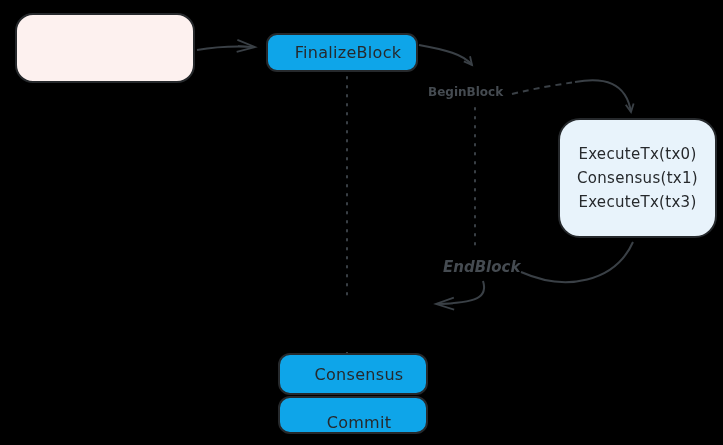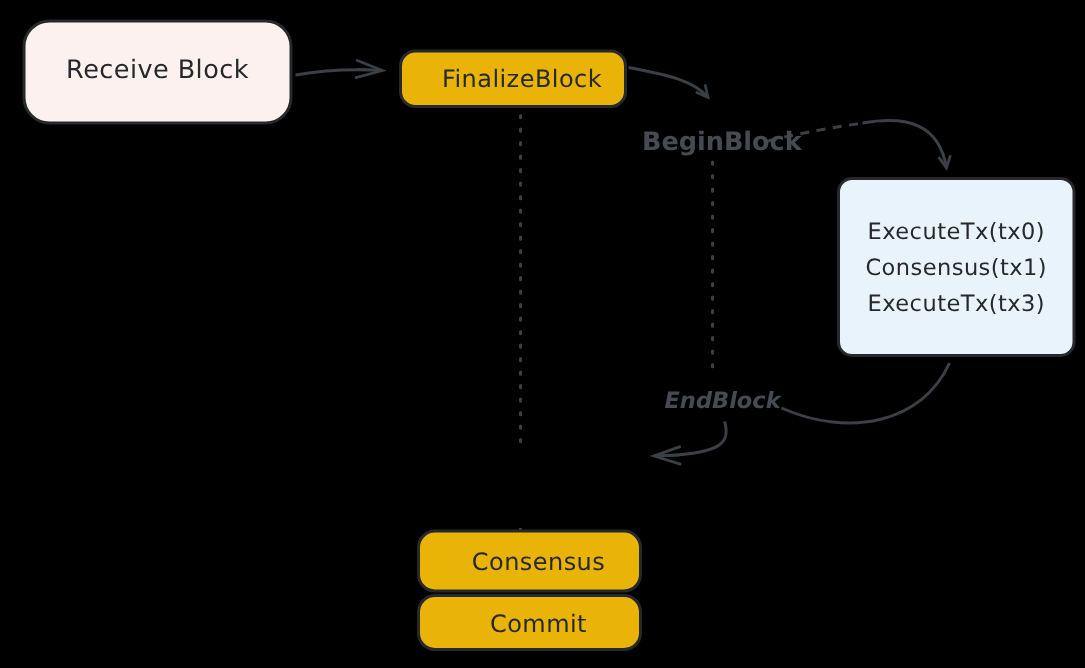--- a/index.html
+++ b/index.html
@@ -27,53 +27,53 @@
     box-sizing: border-box;
     border: 2px solid #26292c;
     color: #26292c;
     display: flex;
     align-items: center;
     justify-content: center;
     text-align: center;
     letter-spacing: 0.3px;
   }
   .node.pink  { background: #fdf1ef; }
-  .node.green { background: #eab308; padding-left: 12px; }
+  .node.green { background: #0ea5e9; padding-left: 12px; }
   .node.blue  { background: #e8f3fb; }
 
   #node-receive {
     left: 15px; top: 13px; width: 180px; height: 70px;
     border-radius: 18px; font-size: 17px; line-height: 1.4;
   }
   #node-finalize {
     left: 266px; top: 33px; width: 152px; height: 39px;
     border-radius: 11px; font-size: 16px;
   }
   #node-execute {
     left: 558px; top: 118px; width: 159px; height: 120px;
-    border-radius: 10px; font-size: 15px;
+    border-radius: 22px; font-size: 15px;
     flex-direction: column; justify-content: center;
   }
   #node-execute .tx-line { line-height: 24px; white-space: nowrap; }
   #node-consensus {
     left: 278px; top: 308px; width: 150px; height: 42px;
     border-radius: 12px; font-size: 16px; margin-top: 45px;
   }
   #node-commit {
     left: 278px; top: 396px; width: 150px; height: 38px;
-    border-radius: 12px; font-size: 16px;
+    border-radius: 12px; font-size: 16px; align-items: flex-end;
   }
 
   .flow-label {
     position: absolute;
     color: #454b51;
     font-weight: bold;
     white-space: nowrap;
   }
-  #label-beginblock { left: 428px; top: 85px;  font-size: 17px; }
+  #label-beginblock { left: 428px; top: 85px;  font-size: 12px; }
   #label-endblock   { left: 443px; top: 258px; font-size: 15px; font-style: italic; }
 </style>
 </head>
 <body>
 
 <div class="canvas">
 
   <svg class="connectors" viewBox="0 0 723 445" xmlns="http://www.w3.org/2000/svg">
     <defs>
       <marker id="arrow-small" viewBox="0 0 14 14" refX="11" refY="7" markerWidth="14" markerHeight="14" markerUnits="userSpaceOnUse" orient="auto-start-reverse">
@@ -99,21 +99,21 @@
 
     <path d="M483,281 C488,297 478,303 436,304" fill="none" stroke="#3a4046" stroke-width="2" marker-end="url(#arrow-big)"></path>
 
     <path d="M475,108 L475,250" fill="none" stroke="#3a4046" stroke-width="2" stroke-dasharray="1.5 7.5" stroke-linecap="round"></path>
 
     <path d="M347,352 L347,389" fill="none" stroke="#3a4046" stroke-width="2" marker-end="url(#arrow-small)"></path>
   </svg>
 
   <div class="node pink" id="node-receive">
     <div>
-      <span>Receive Block</span><br>
+      <br>
     </div>
   </div>
 
   <div class="node green" id="node-finalize">
     <span>FinalizeBlock</span>
   </div>
 
   <div class="node blue" id="node-execute">
     <div class="tx-line">ExecuteTx(tx0)</div>
     <div class="tx-line">Consensus(tx1)</div>

